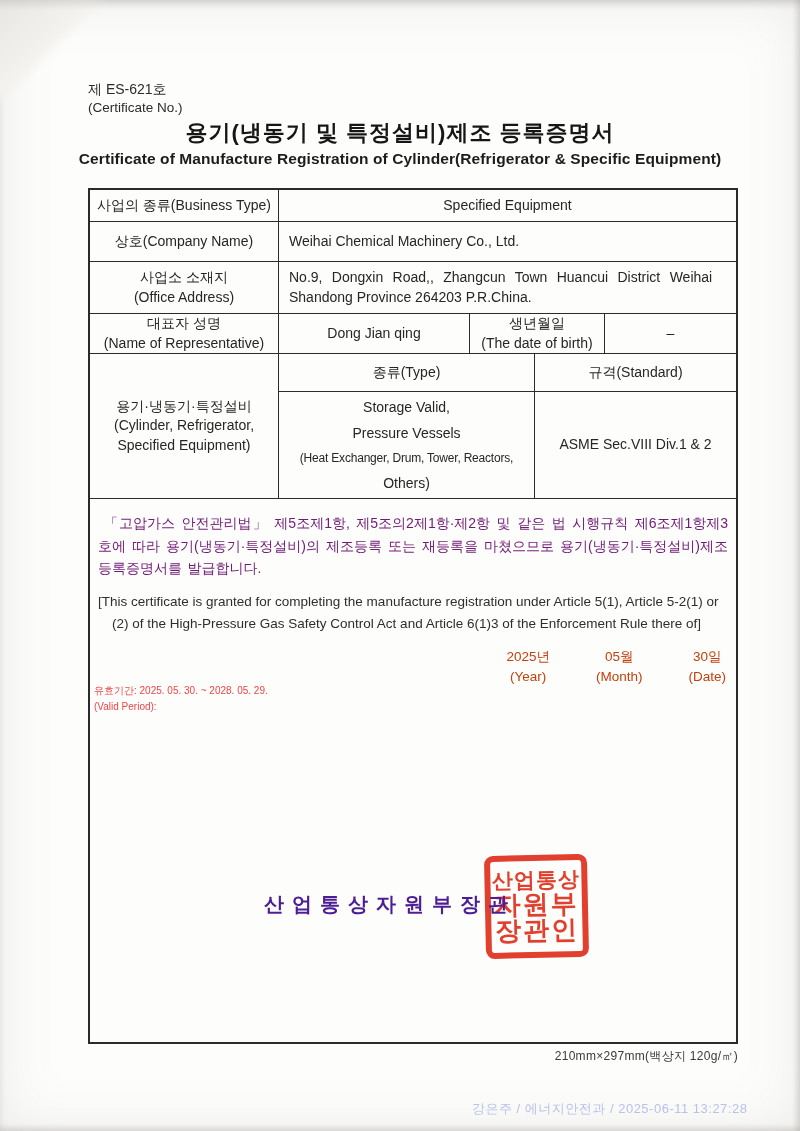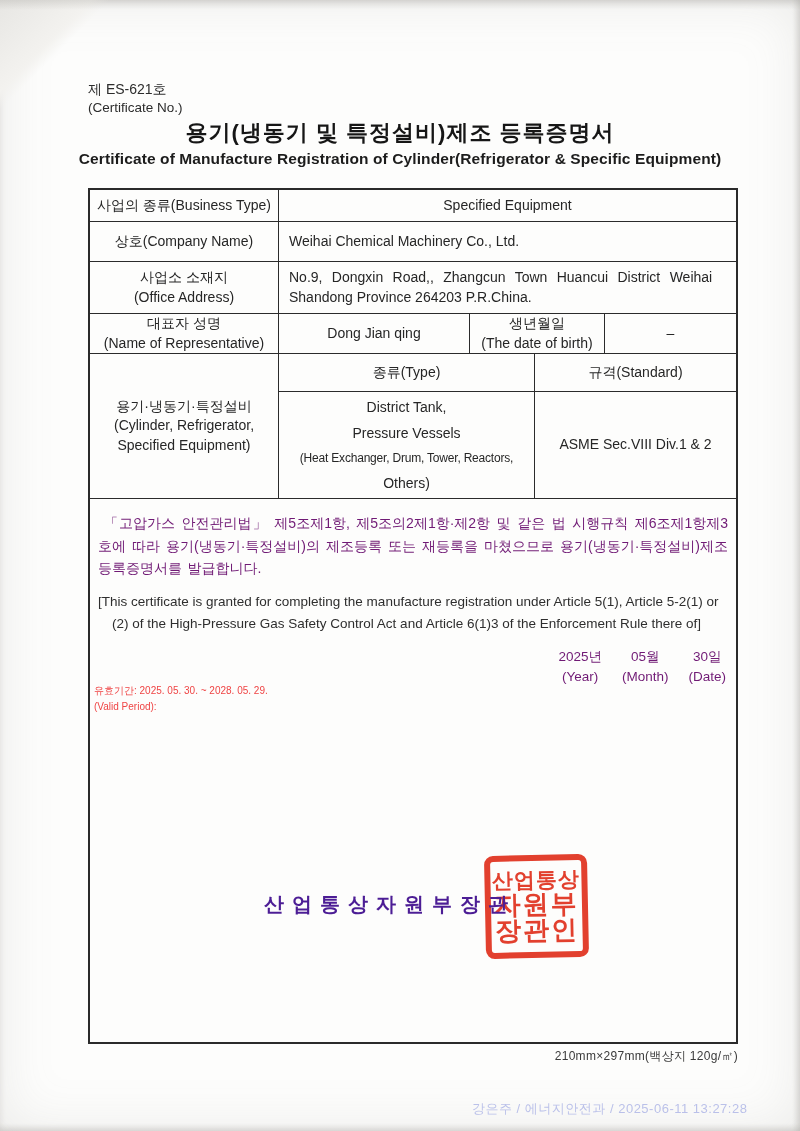--- a/index.html
+++ b/index.html
@@ -92,21 +92,21 @@
     font-size:14px;line-height:1.62;color:#701a75;
     text-align:justify;text-indent:6px;word-spacing:1.5px;
   }
   .clause-en{
     position:absolute;left:8px;right:8px;top:92px;
     font-size:13.5px;line-height:1.6;color:#2e2e2e;
   }
   .clause-en .l2{padding-left:14px;}
   .issue-date{
     position:absolute;right:10px;top:148px;
-    display:flex;gap:20px;font-size:13.5px;color:#701a75;
+    display:flex;gap:46px;font-size:13.5px;color:#c2410c;
   }
   .issue-date .dcol{display:flex;flex-direction:column;align-items:center;line-height:1.5;}
   .valid{
     position:absolute;left:4px;top:184px;
     font-size:10px;line-height:1.55;color:#ef4444;
   }
   .valid .ko{font-weight:500;}
   .minister{
     position:absolute;left:174px;top:392px;
     font-size:20px;font-weight:700;letter-spacing:8px;color:#4c1d95;
@@ -195,21 +195,21 @@
         <div>(Cylinder, Refrigerator,</div>
         <div>Specified Equipment)</div>
       </div>
       <div class="subcol">
         <div class="subhead">
           <div class="tcell w256">종류(Type)</div>
           <div class="tcell grow last">규격(Standard)</div>
         </div>
         <div class="subbody">
           <div class="tcell w256 type-lines">
-            <div>District Tank,</div>
+            <div>Storage Valid,</div>
             <div>Pressure Vessels</div>
             <div class="type-small">(Heat Exchanger, Drum, Tower, Reactors,</div>
             <div>Others)</div>
           </div>
           <div class="tcell grow last">ASME Sec.VIII Div.1 &amp; 2</div>
         </div>
       </div>
     </div>
 
     <div class="trow rbig">

